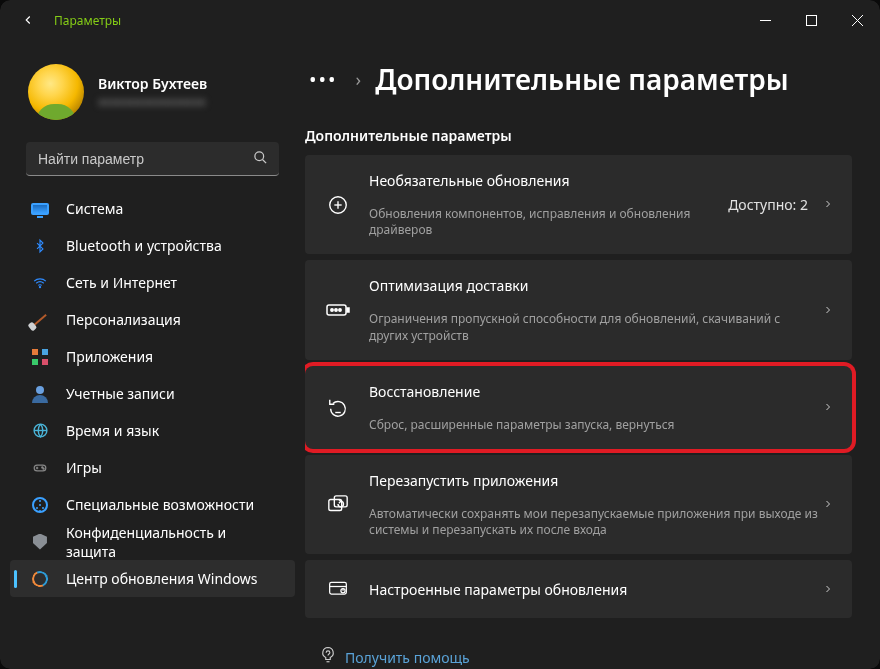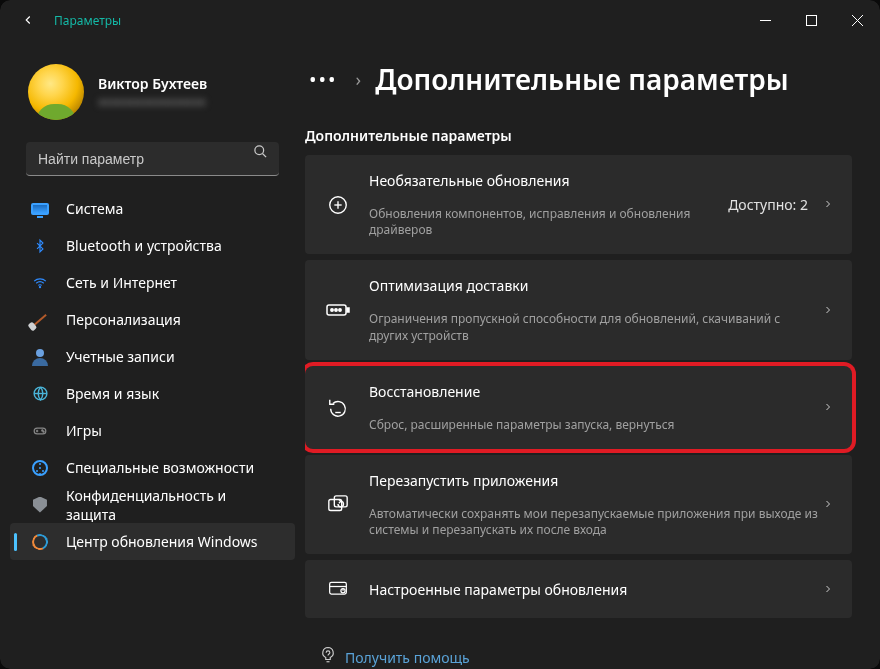--- a/index.html
+++ b/index.html
@@ -18,21 +18,21 @@
   background: #1f1f1f;
   border-radius: 10px;
   display: flex;
   flex-direction: column;
 }
 .titlebar {
   height: 40px;
   display: flex;
   align-items: center;
   padding: 0 0 0 16px;
-  color: #14b8a6;
+  color: #84cc16;
   font-size: 12px;
 }
 .titlebar .back {
   width: 24px;
   height: 24px;
   display: flex;
   align-items: center;
   justify-content: center;
   margin-right: 14px;
   cursor: pointer;
@@ -86,20 +86,21 @@
   filter: blur(3px);
   user-select: none;
 }
 .search {
   margin: 4px 20px 14px 20px;
   background: #2c2c2c;
   border-bottom: 1px solid #8a8a8a;
   border-radius: 4px;
   height: 34px;
   display: flex;
+  align-items: center;
   padding: 0 12px;
   gap: 34px;
 }
 .search input {
   flex: 1;
   background: transparent;
   border: none;
   outline: none;
   color: #fff;
   font-size: 14px;
@@ -294,20 +295,26 @@
           <span data-bind="sidebar.items.2.label">Сеть и Интернет</span>
         </div>
         <div class="nav-item">
           <span class="icon">
               <span class="ic-brush"></span>
             </span>
           <span data-bind="sidebar.items.3.label">Персонализация</span>
         </div>
         <div class="nav-item">
           <span class="icon">
+              <span class="ic-apps"></span>
+            </span>
+          <span data-bind="sidebar.items.4.label">Приложения</span>
+        </div>
+        <div class="nav-item">
+          <span class="icon">
               <span class="ic-user"></span>
             </span>
           <span data-bind="sidebar.items.5.label">Учетные записи</span>
         </div>
         <div class="nav-item">
           <span class="icon ic-time">
             <svg width="17" height="17" viewBox="0 0 24 24" fill="none" stroke="currentColor" stroke-width="2">
                 <circle cx="12" cy="12" r="9"></circle>
                 <path d="M3 12h18"></path>
                 <path d="M12 3a14 14 0 0 1 0 18a14 14 0 0 1 0-18"></path>

